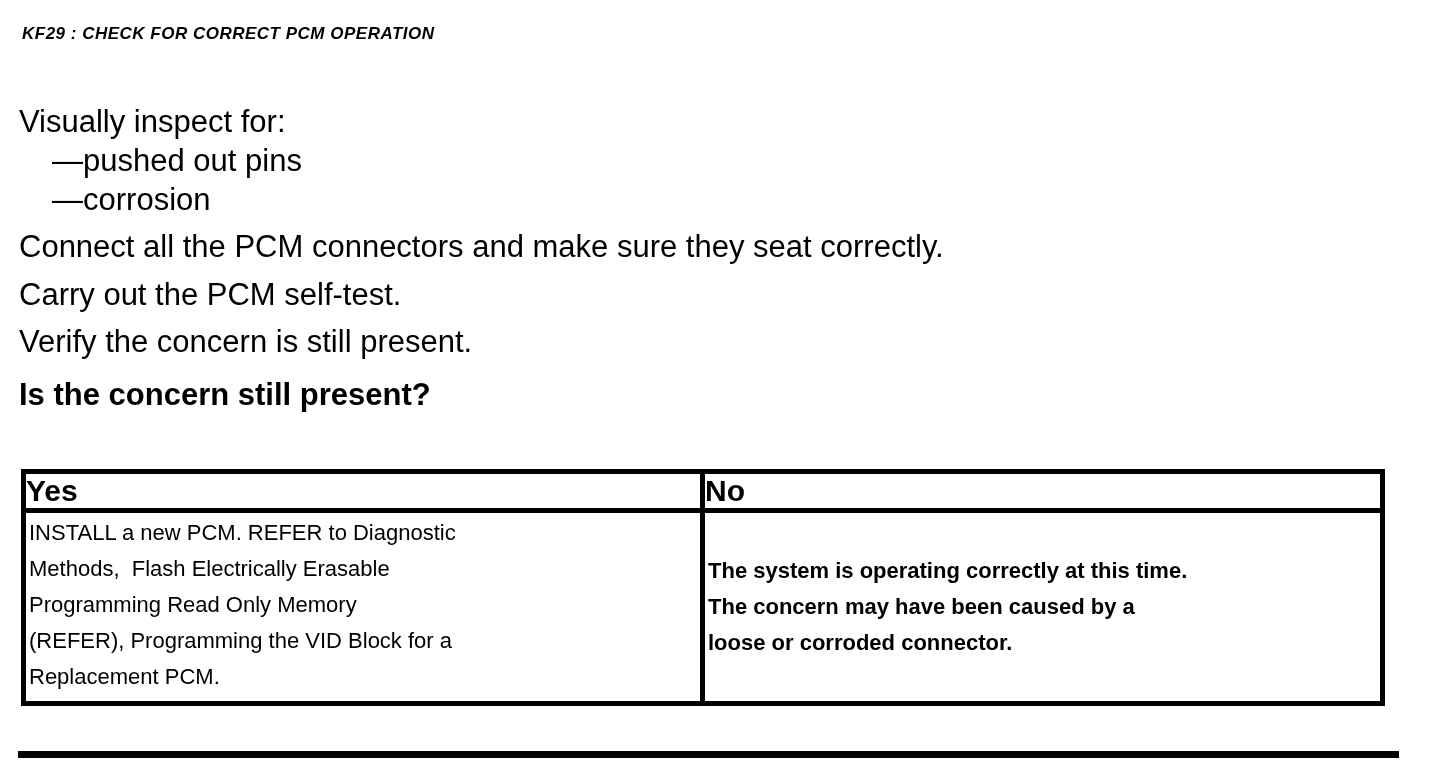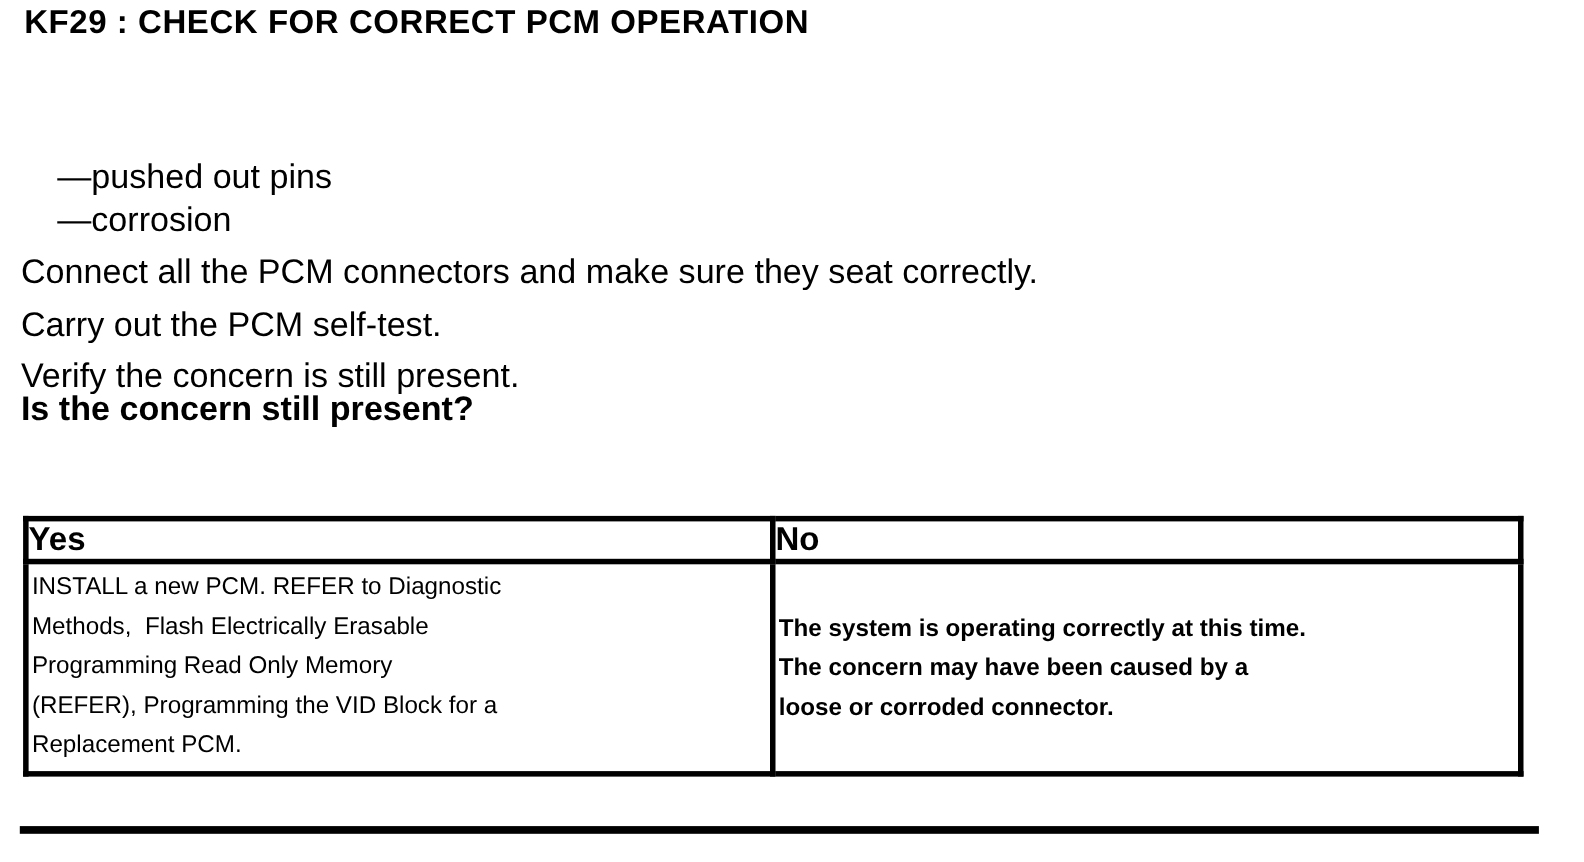--- a/index.html
+++ b/index.html
@@ -14,25 +14,26 @@
     position: relative;
     width: 1440px;
     height: 784px;
     background: #ffffff;
     color: #000000;
     font-family: "Liberation Sans", sans-serif;
   }
   .title {
     position: absolute;
     left: 22px;
-    top: 4px;
-    font-size: 30px;
+    top: 24px;
+    font-size: 17px;
     font-weight: 700;
     letter-spacing: 0.5px;
     white-space: nowrap;
+    font-style: italic;
   }
   .doc-line {
     position: absolute;
     left: 19px;
     font-size: 31px;
     line-height: 1.1;
     white-space: pre;
   }
   .doc-line.indent {
     left: 52px;
@@ -87,26 +88,27 @@
     background: #000000;
   }
 </style>
 </head>
 <body>
 
 <div class="page">
 
   <div class="title">KF29 : CHECK FOR CORRECT PCM OPERATION</div>
 
+  <div class="doc-line" style="top:105px">Visually inspect for:</div>
   <div class="doc-line indent" style="top:144px">—pushed out pins</div>
   <div class="doc-line" style="top:230px">Connect all the PCM connectors and make sure they seat correctly.</div>
   <div class="doc-line indent" style="top:183px">—corrosion</div>
   <div class="doc-line" style="top:278px">Carry out the PCM self-test.</div>
   <div class="doc-line" style="top:325px">Verify the concern is still present.</div>
-  <div class="doc-line bold" style="top:355px">Is the concern still present?</div>
+  <div class="doc-line bold" style="top:378px">Is the concern still present?</div>
 
   <table class="results-table">
     <thead>
       <tr>
         <th class="yes-col">Yes</th>
         <th>No</th>
       </tr>
     </thead>
     <tbody>
       <tr>

